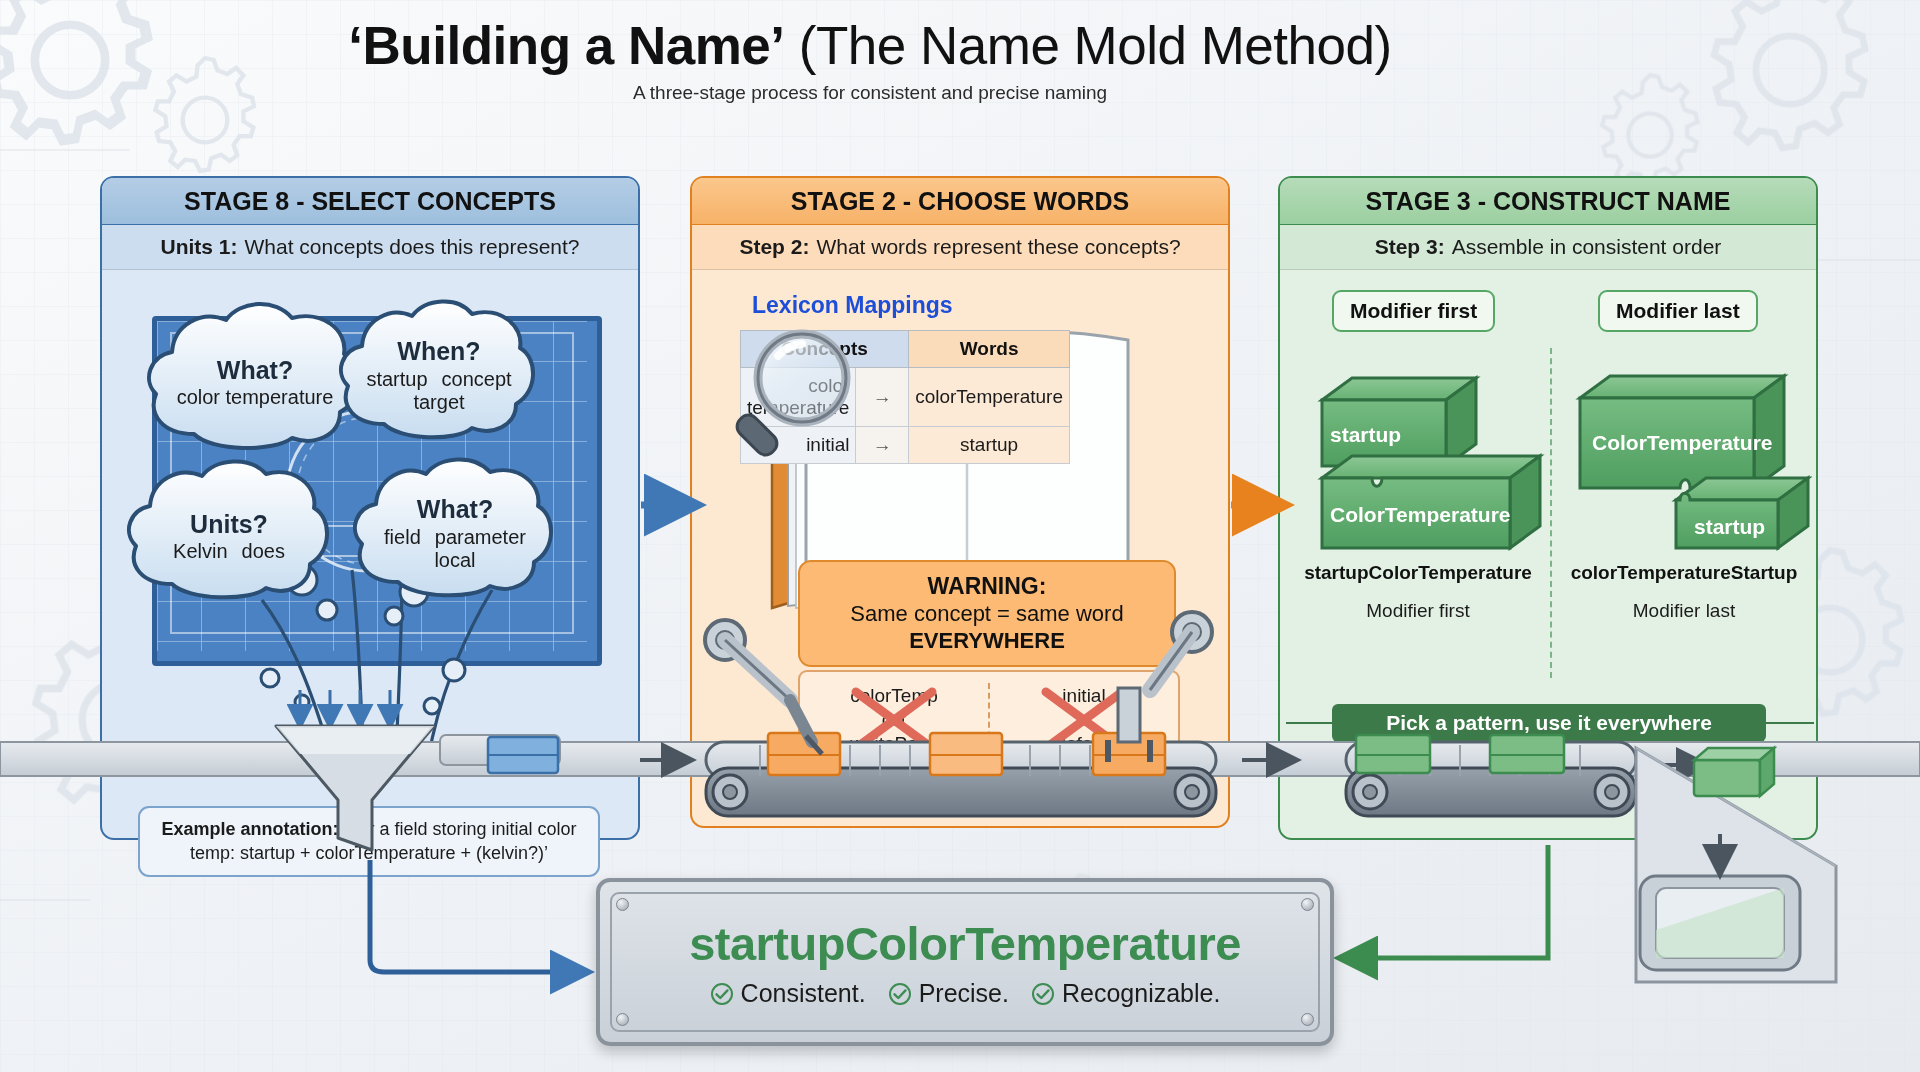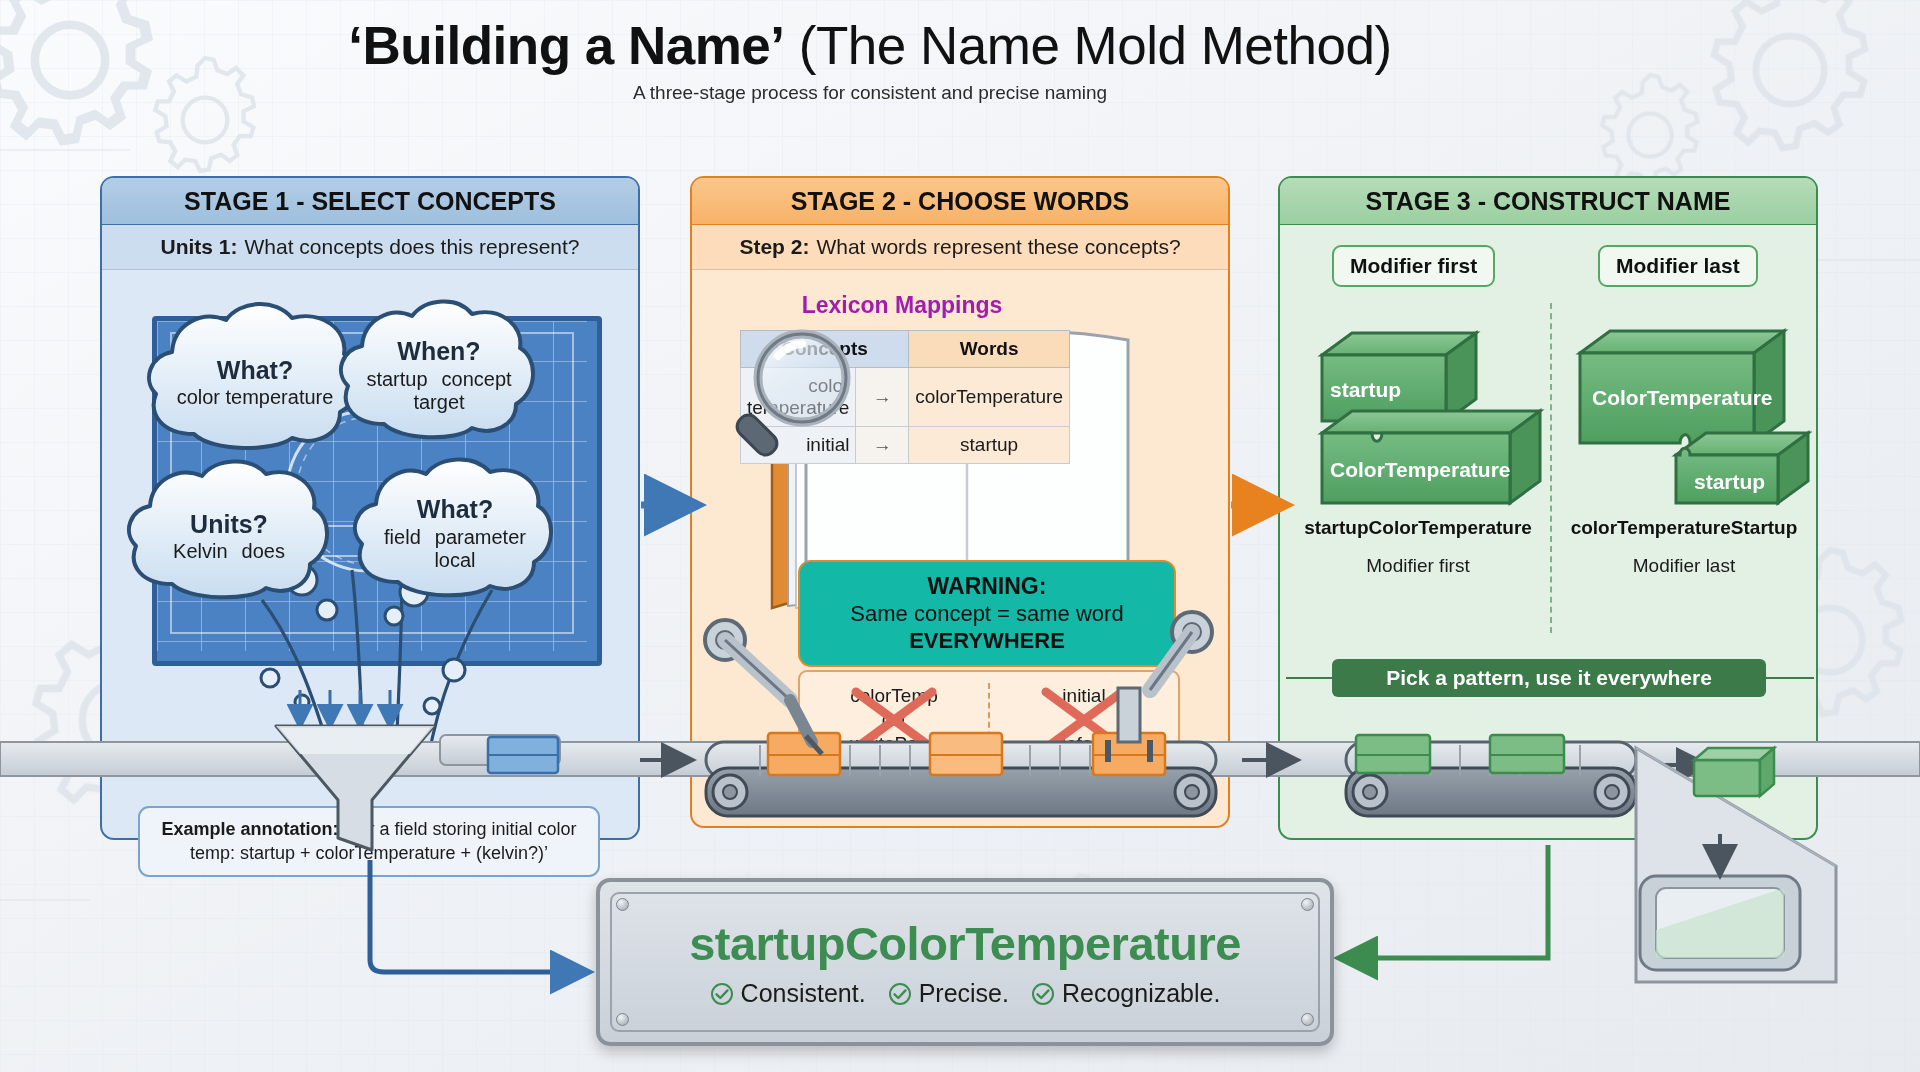--- a/index.html
+++ b/index.html
@@ -46,33 +46,33 @@
   .cwords{font-size:20px;color:#1b1b1b;line-height:1.15;margin-top:2px;}
   .cwords .w{display:inline-block;margin:0 7px;}
   .annot{position:absolute;left:36px;top:536px;width:462px;
     background:#eef4fa;border:2px solid #7ba3cc;border-radius:11px;
     padding:9px 12px;box-sizing:border-box;text-align:center;
     font-size:18px;color:#1b1b1b;line-height:1.35;z-index:5;}
   .annot b{font-weight:bold;}
 
   
   .book{position:absolute;left:70px;top:56px;width:410px;height:290px;z-index:3;}
-  .lex-title{position:absolute;left:60px;top:22px;width:300px;text-align:center;
-    font-size:23px;font-weight:bold;color:#a21caf;z-index:5;}
+  .lex-title{position:absolute;left:60px;top:22px;width:300px;text-align:left;
+    font-size:23px;font-weight:bold;color:#1d4ed8;z-index:5;}
   .lextable{position:absolute;left:48px;top:60px;width:330px;z-index:5;
     border-collapse:collapse;font-size:19px;}
   .lextable th{font-size:19px;font-weight:bold;color:#111;padding:7px 6px;border:1px solid #b6bcc4;}
   .lextable td{padding:7px 6px;border:1px solid #c7ccd2;color:#1b1b1b;}
   .lextable .chead{background:#cfdced;}
   .lextable .whead{background:#fbdcba;}
   .lextable .ccell{background:#eef2f7;text-align:right;}
   .lextable .arrcell{background:#f6f2ee;text-align:center;width:46px;color:#555;}
   .lextable .wcell{background:#fdead6;text-align:center;}
   .warnbox{position:absolute;left:106px;top:290px;width:378px;
-    background:#14b8a6;border:2.5px solid #e08a2e;border-radius:13px;
+    background:#fdba74;border:2.5px solid #e08a2e;border-radius:13px;
     padding:11px 18px;box-sizing:border-box;text-align:center;z-index:6;}
   .warn-h{font-size:23px;font-weight:bold;color:#111;}
   .warn-l{font-size:22px;color:#111;line-height:1.25;}
   .warn-e{font-size:22px;font-weight:bold;color:#111;}
   .badbox{position:absolute;left:106px;top:400px;width:378px;height:96px;
     background:#fdeedd;border:2px solid #e0a36c;border-radius:9px;z-index:5;
     display:flex;align-items:center;}
   .badcol{flex:1;text-align:center;position:relative;font-size:19px;color:#1b1b1b;line-height:1.25;}
   .badsep{width:0;border-left:2px dashed #d99b5f;height:74px;}
   .xmark{position:absolute;left:50%;top:50%;transform:translate(-50%,-50%);z-index:7;}
@@ -309,21 +309,21 @@
     <rect x="1694" y="760" width="66" height="36" fill="#7cbd86" stroke="#3c8c4f" stroke-width="2.5" rx="3"></rect>
     <path d="M1694,760 L1708,748 L1774,748 L1760,760 Z" fill="#9ed0a6" stroke="#3c8c4f" stroke-width="2.5"></path>
     <path d="M1760,760 L1774,748 L1774,784 L1760,796 Z" fill="#5fa86c" stroke="#3c8c4f" stroke-width="2.5"></path>
   </g>
 
   <path d="M370,860 L370,960 Q370,972 384,972 L580,972" fill="none" stroke="#2f5f98" stroke-width="5" marker-end="url(#ah-blue)"></path>
   <path d="M1548,845 L1548,958 L1348,958" fill="none" stroke="#3c8c4f" stroke-width="5" marker-end="url(#ah-grn)"></path>
 </svg>
 
 <div class="stage" id="stage1">
-  <div class="stage-head">STAGE 1 - SELECT CONCEPTS</div>
+  <div class="stage-head">STAGE 8 - SELECT CONCEPTS</div>
   <div class="stage-step">
     <b>Units 1:</b>
     <span>What concepts does this represent?</span>
   </div>
   <div class="stage-body">
 
     <div class="blueprint">
       <svg width="430" height="330" viewBox="0 0 430 330">
         <defs>
           <pattern id="bpg" width="44" height="40" patternUnits="userSpaceOnUse">
@@ -495,20 +495,24 @@
           <line x1="8" y1="8" x2="84" y2="64" stroke="#e06a5a" stroke-width="9" stroke-linecap="round"></line>
           <line x1="84" y1="8" x2="8" y2="64" stroke="#e06a5a" stroke-width="9" stroke-linecap="round"></line>
         </svg>
       </div>
     </div>
   </div>
 </div>
 
 <div class="stage" id="stage3">
   <div class="stage-head">STAGE 3 - CONSTRUCT NAME</div>
+  <div class="stage-step">
+    <b>Step 3:</b>
+    <span>Assemble in consistent order</span>
+  </div>
   <div class="stage-body">
     <div class="s3divider"></div>
 
     <div class="pill" style="left:52px;top:20px;">Modifier first</div>
     <div class="pill" style="left:318px;top:20px;">Modifier last</div>
 
     <svg style="position:absolute;left:28px;top:78px;width:238px;height:206px;" viewBox="0 0 238 206">
       <defs>
         <linearGradient id="gTop" x1="0" y1="0" x2="0" y2="1">
           <stop offset="0%" stop-color="#8cc795"></stop>

